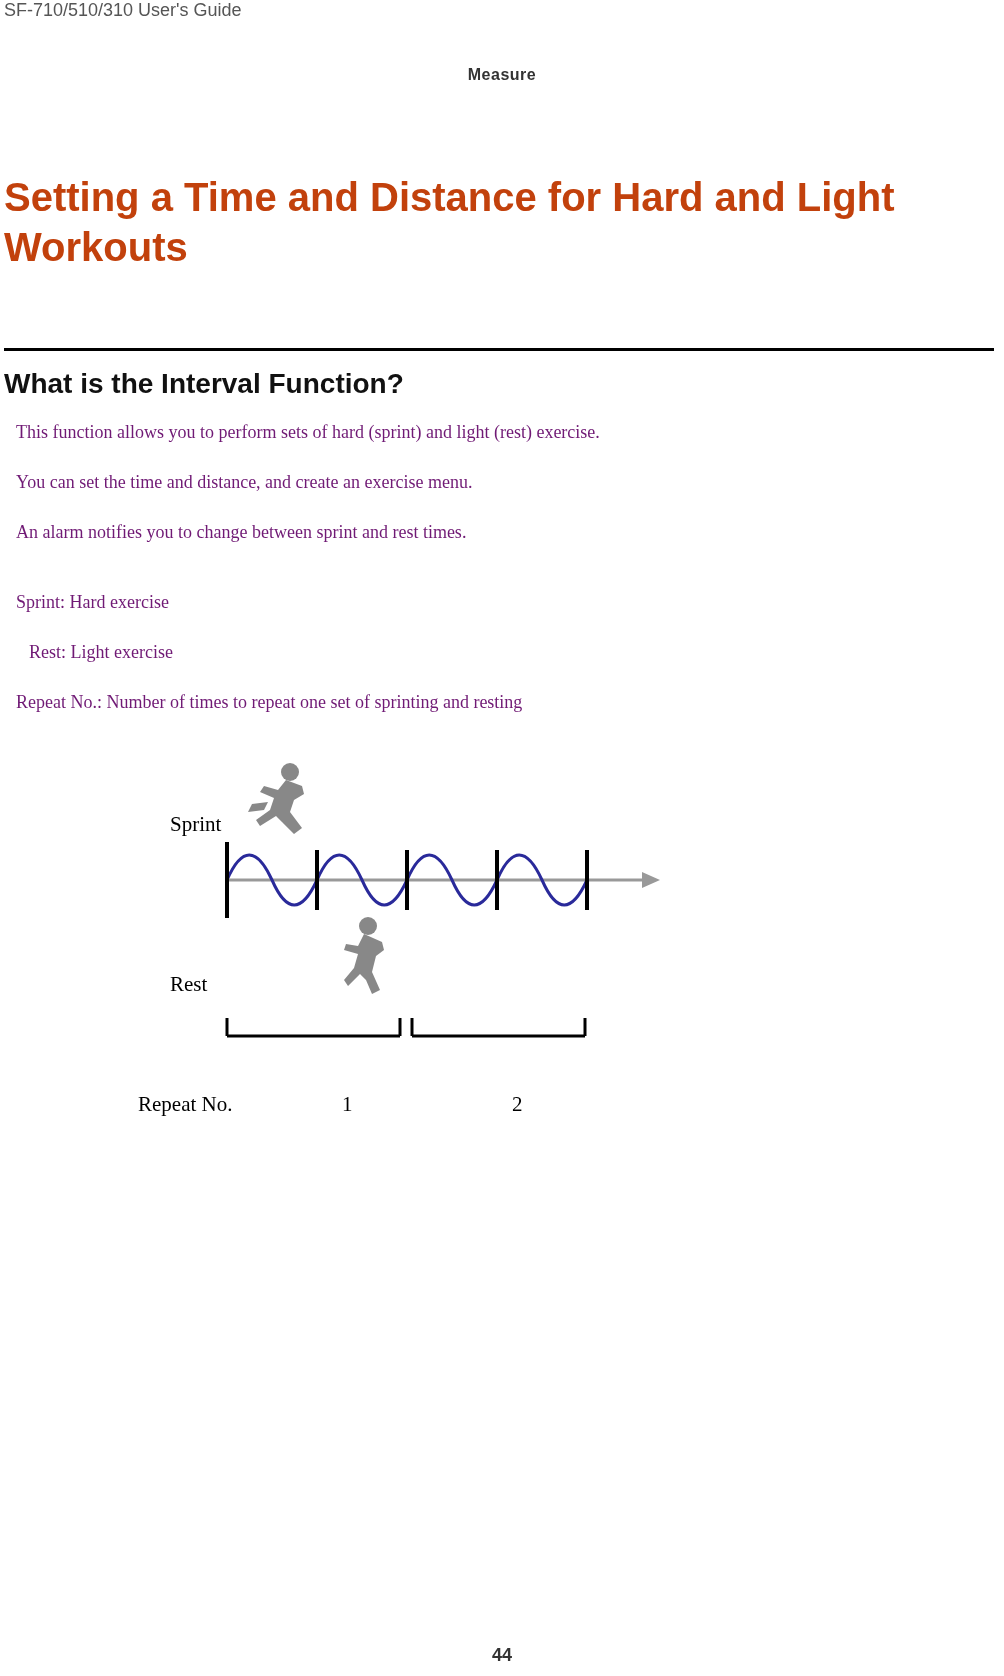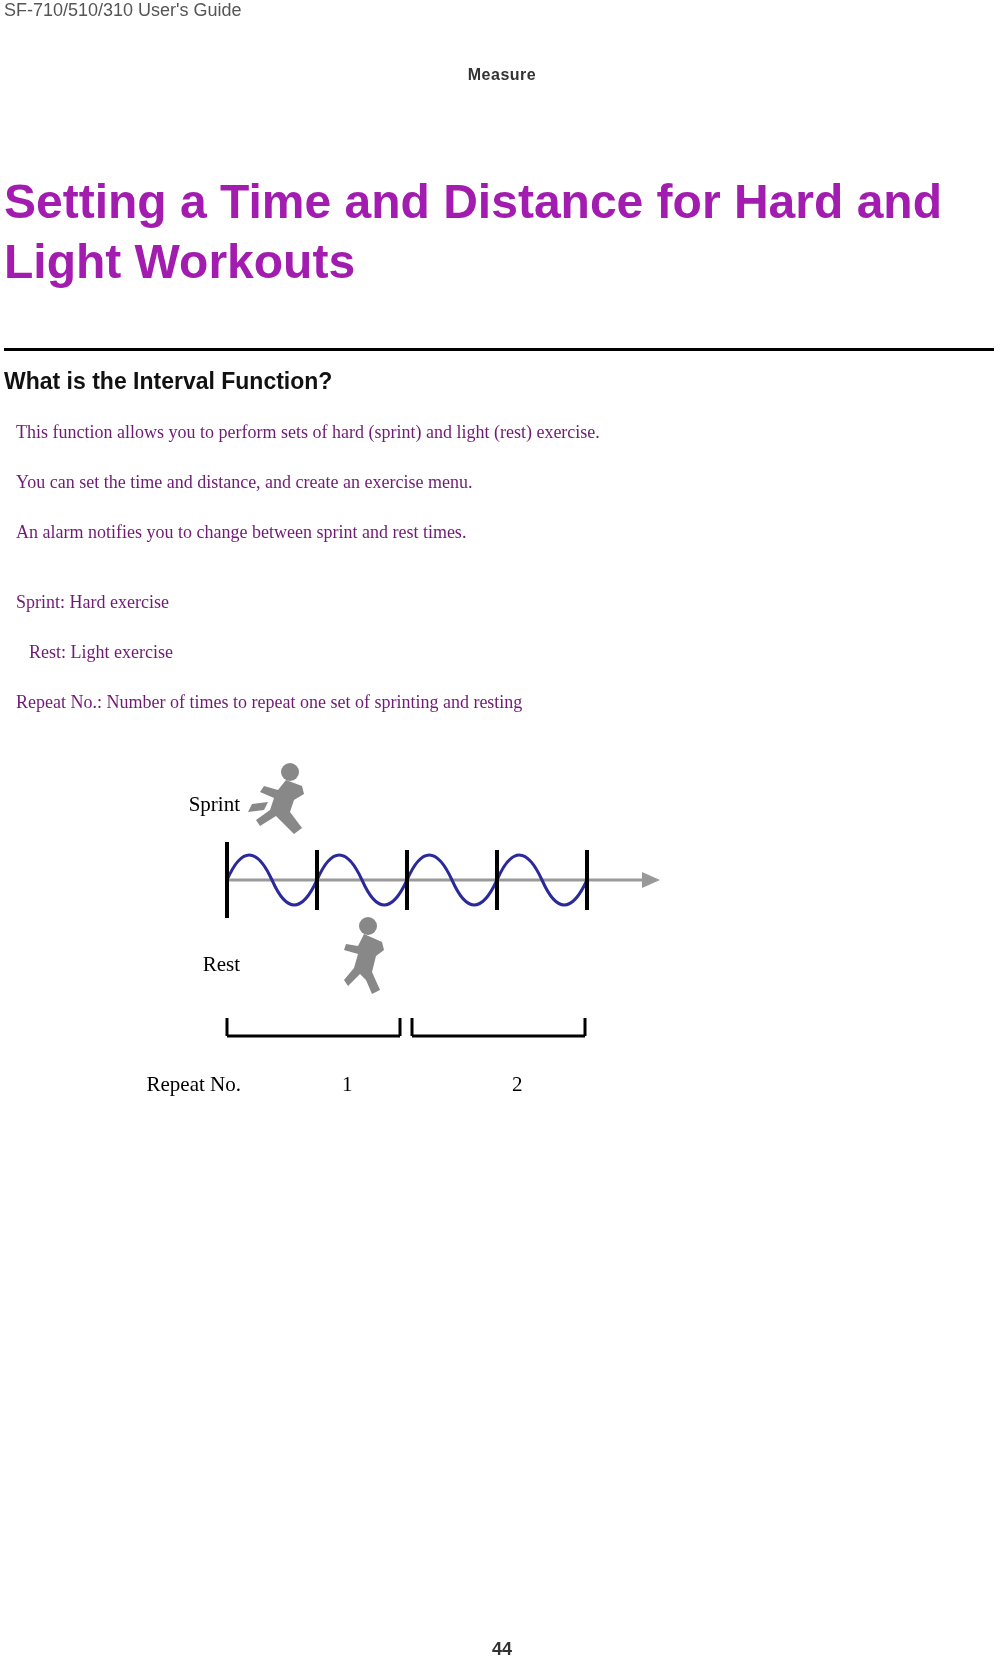--- a/index.html
+++ b/index.html
@@ -34,39 +34,39 @@
       font-weight: bold;
       color: #333;
       letter-spacing: 0.5px;
     }
     .main-title {
       position: absolute;
       top: 172px;
       left: 4px;
       width: 980px;
       font-family: Arial, sans-serif;
-      font-size: 48px;
-      font-weight: bold;
-      color: #a21caf;
+      font-size: 40px;
+      font-weight: bold;
+      color: #c2410c;
       line-height: 1.25;
     }
     .hr-line {
       position: absolute;
       top: 348px;
       left: 4px;
       width: 990px;
       height: 3px;
       background: #000;
     }
     .sub-title {
       position: absolute;
       top: 368px;
       left: 4px;
       font-family: Arial, sans-serif;
-      font-size: 23px;
+      font-size: 28px;
       font-weight: bold;
       color: #111;
     }
     .para {
       position: absolute;
       left: 16px;
       font-size: 18px;
       color: #701a75;
       font-family: 'Minion Pro', Georgia, serif;
     }
@@ -81,21 +81,21 @@
       top: 760px;
       left: 150px;
       width: 650px;
       height: 390px;
     }
     .diagram-label {
       position: absolute;
       font-size: 21px;
       color: #000;
       font-family: 'Minion Pro', Georgia, serif;
-      text-align: right;
+      margin-top: 20px;
     }
     .sprint-label { top: 32px; left: 20px; width: 70px; }
     .rest-label { top: 192px; left: 20px; width: 70px; }
     .repeat-label { top: 312px; left: -12px; width: 103px; }
     .repeat-1 { top: 312px; left: 192px; }
     .repeat-2 { top: 312px; left: 362px; }
     .runner-fast {
       position: absolute;
       top: 2px;
       left: 96px;
@@ -118,21 +118,21 @@
     }
     .bracket-svg {
       position: absolute;
       top: 258px;
       left: 72px;
       width: 365px;
       height: 22px;
     }
     .page-num {
       position: absolute;
-      bottom: 16px;
+      bottom: 10px;
       left: 0;
       width: 100%;
       text-align: center;
       font-family: Arial, sans-serif;
       font-size: 18px;
       font-weight: bold;
       color: #333;
     }
   </style>
 </head>

